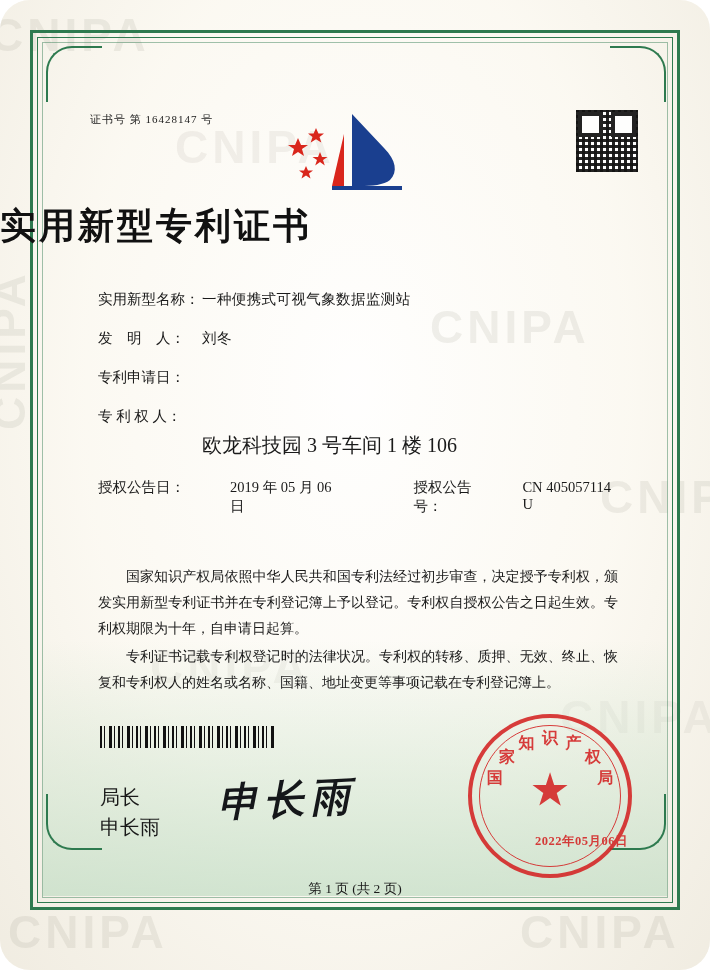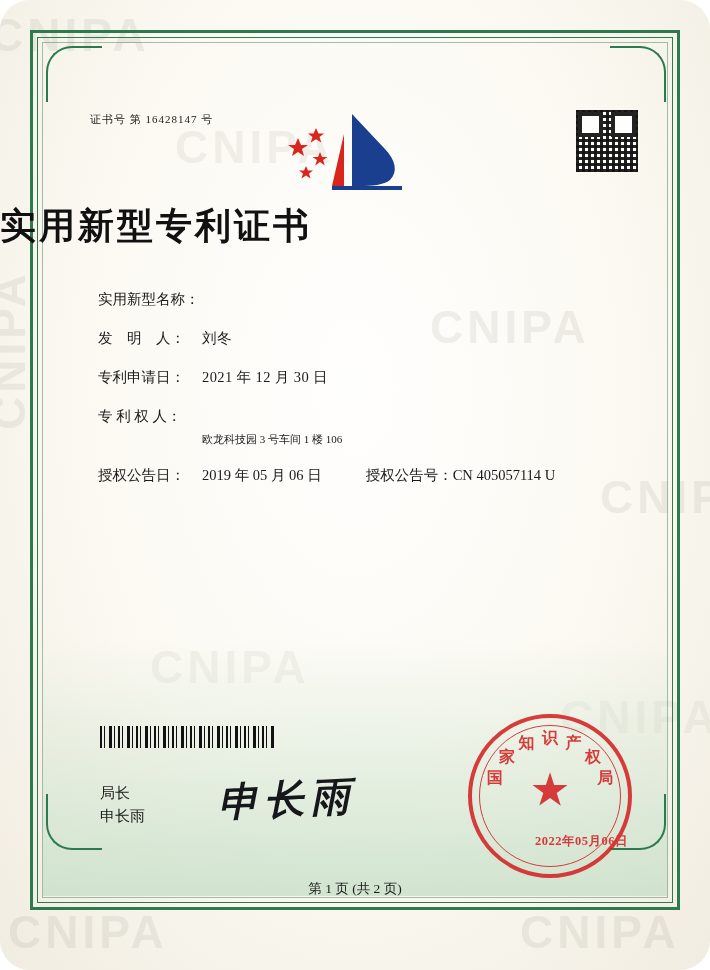--- a/index.html
+++ b/index.html
@@ -167,28 +167,29 @@
     white-space: nowrap;
   }
   .field-value {
     flex: 1 1 auto;
     letter-spacing: 0.4px;
   }
   .addr-cont {
     margin-left: 104px;
     margin-top: -14px;
     margin-bottom: 19px;
-    font-size: 11px;
+    font-size: 20px;
   }
 
   .pubrow {
     display: flex;
     align-items: baseline;
     font-size: 14.5px;
     margin-bottom: 6px;
+    gap: 28px;
   }
   .pubrow .lbl2 { margin-left: 44px; }
 
   .paras {
     position: absolute;
     left: 98px;
     top: 564px;
     width: 520px;
     font-size: 14px;
     line-height: 1.85;
@@ -208,21 +209,21 @@
         #111 0 2px, transparent 2px 4px,
         #111 4px 5px, transparent 5px 9px,
         #111 9px 12px, transparent 12px 14px,
         #111 14px 15px, transparent 15px 18px);
   }
 
   .signature-block {
     position: absolute;
     left: 100px;
     top: 782px;
-    font-size: 15px;
+    font-size: 20px;
     line-height: 1.5;
   }
   .handsign {
     position: absolute;
     left: 218px;
     top: 772px;
     font-size: 40px;
     font-family: "Liberation Serif", "DejaVu Serif", serif;
     font-style: italic;
     font-weight: 700;
@@ -345,42 +346,46 @@
 
       <rect x="52" y="78" width="70" height="4" fill="#1a3f8f"></rect>
     </svg>
   </div>
 
   <div class="doc-title">实用新型专利证书</div>
 
   <div class="fields">
     <div class="field-row">
       <div class="field-label">实用新型名称：</div>
+      <div class="field-value">一种便携式可视气象数据监测站</div>
     </div>
     <div class="field-row">
       <div class="field-label">发　明　人：</div>
       <div class="field-value">刘冬</div>
     </div>
     <div class="field-row">
       <div class="field-label">专利申请日：</div>
-      <div class="field-value">2021 年 12 月 30 日</div>
     </div>
     <div class="field-row">
       <div class="field-label">专 利 权 人：</div>
     </div>
     <div class="addr-cont">欧龙科技园 3 号车间 1 楼 106</div>
 
     <div class="pubrow">
       <div class="field-label">授权公告日：</div>
       <div>2019 年 05 月 06 日</div>
       <div class="lbl2">授权公告号：</div>
       <div>CN 405057114 U</div>
     </div>
   </div>
 
+  <div class="paras">
+    <p>国家知识产权局依照中华人民共和国专利法经过初步审查，决定授予专利权，颁发实用新型专利证书并在专利登记簿上予以登记。专利权自授权公告之日起生效。专利权期限为十年，自申请日起算。</p>
+    <p>专利证书记载专利权登记时的法律状况。专利权的转移、质押、无效、终止、恢复和专利权人的姓名或名称、国籍、地址变更等事项记载在专利登记簿上。</p>
+  </div>
 
   <div class="barcode"></div>
 
   <div class="signature-block">
     <div>局长</div>
     <div>申长雨</div>
   </div>
   <div class="handsign">申长雨</div>
 
   <div class="seal">

